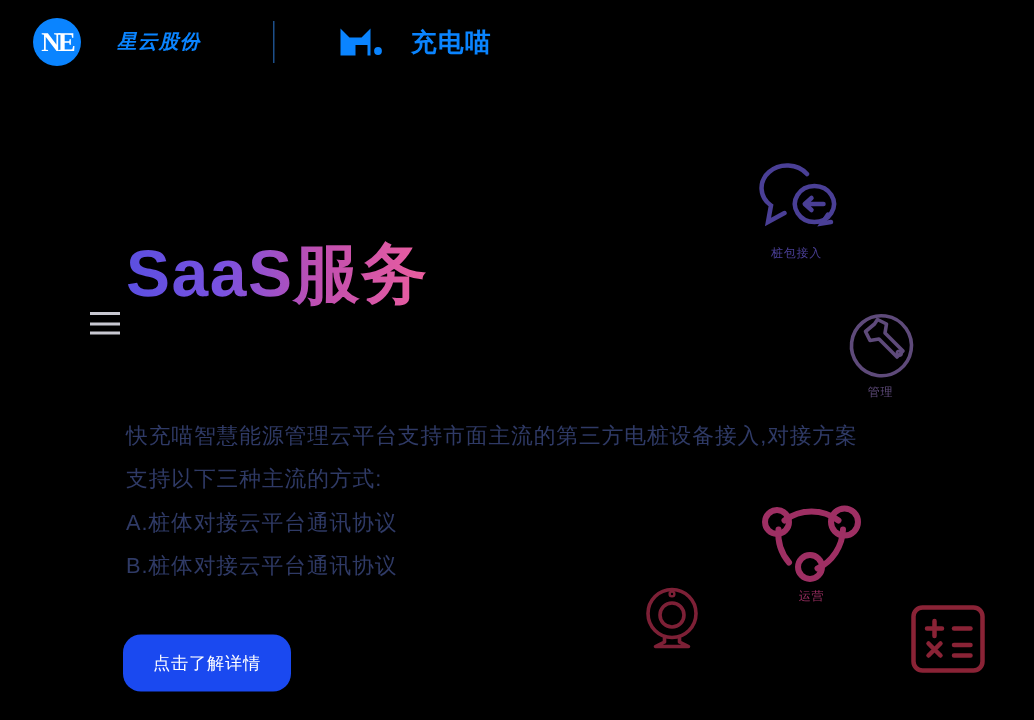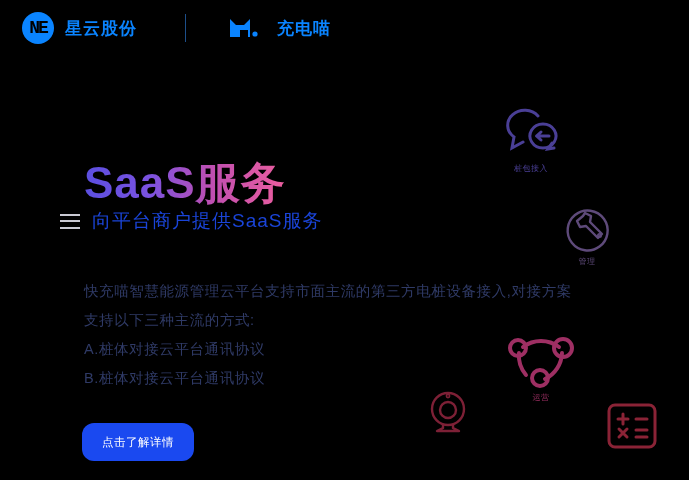--- a/index.html
+++ b/index.html
@@ -31,32 +31,33 @@
   .brand-mark {
     width: 32px; height: 32px; border-radius: 50%;
     background: #0a84ff;
     display: flex; align-items: center; justify-content: center;
     position: relative;
     flex: none;
   }
   .brand-mark-glyph {
     font-size: 18px;
     font-weight: 700;
-    color: #000000;
+    color: #ffffff;
     letter-spacing: -2px;
-    font-family: Liberation Mono, monospace;
+    font-family: Liberation Serif, serif;
     line-height: 1;
   }
   .brand-name {
-    margin-left: 11px;
+    margin-left: 24px;
     color: #0a84ff;
-    font-size: 17px;
-    font-weight: 700;
-    letter-spacing: 1px;
-    white-space: nowrap;
+    font-size: 13px;
+    font-weight: 700;
+    letter-spacing: 1px;
+    white-space: nowrap;
+    font-style: italic;
   }
   .divider-vert {
     width: 1px; height: 28px;
     background: #1d4f8a;
     margin: 0 42px 0 48px;
   }
   .brand2 { display: flex; align-items: center; }
   .brand2-mark { width: 40px; height: 24px; flex: none; }
   .brand2-name {
     margin-left: 9px;
@@ -182,21 +183,20 @@
   </div>
 
   <h1 class="hero-title">SaaS服务</h1>
 
   <div class="subtitle-row">
     <span class="hamburger-icon">
       <span></span>
         <span></span>
         <span></span>
     </span>
-    <span class="subtitle-text">向平台商户提供SaaS服务</span>
   </div>
 
   <div class="body-copy">
     <p>快充喵智慧能源管理云平台支持市面主流的第三方电桩设备接入,对接方案支持以下三种主流的方式:</p>
     <p>A.桩体对接云平台通讯协议</p>
     <p>B.桩体对接云平台通讯协议</p>
   </div>
 
   <button class="cta-button">点击了解详情</button>
 

